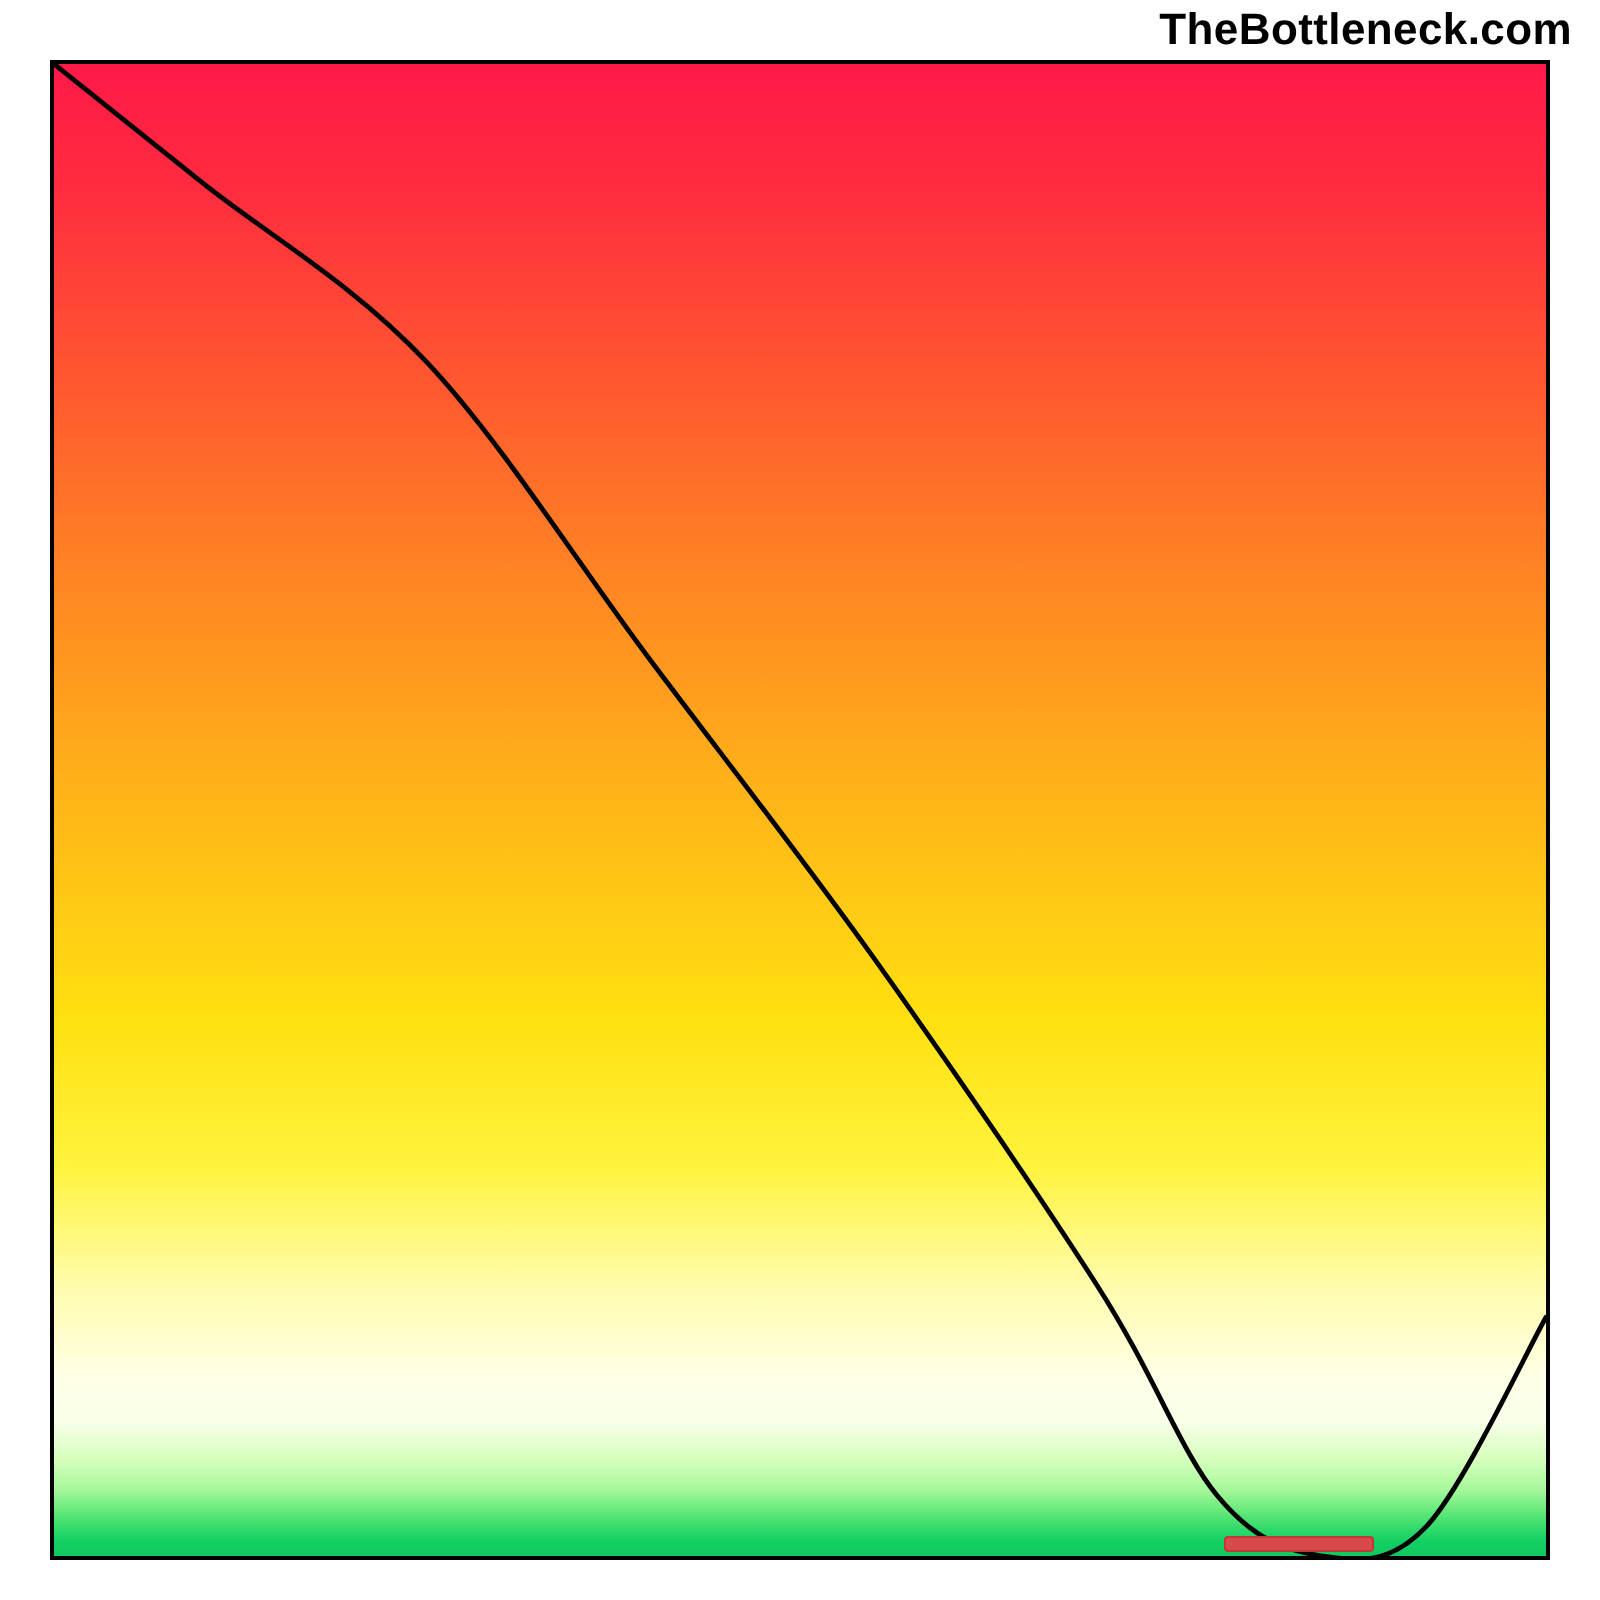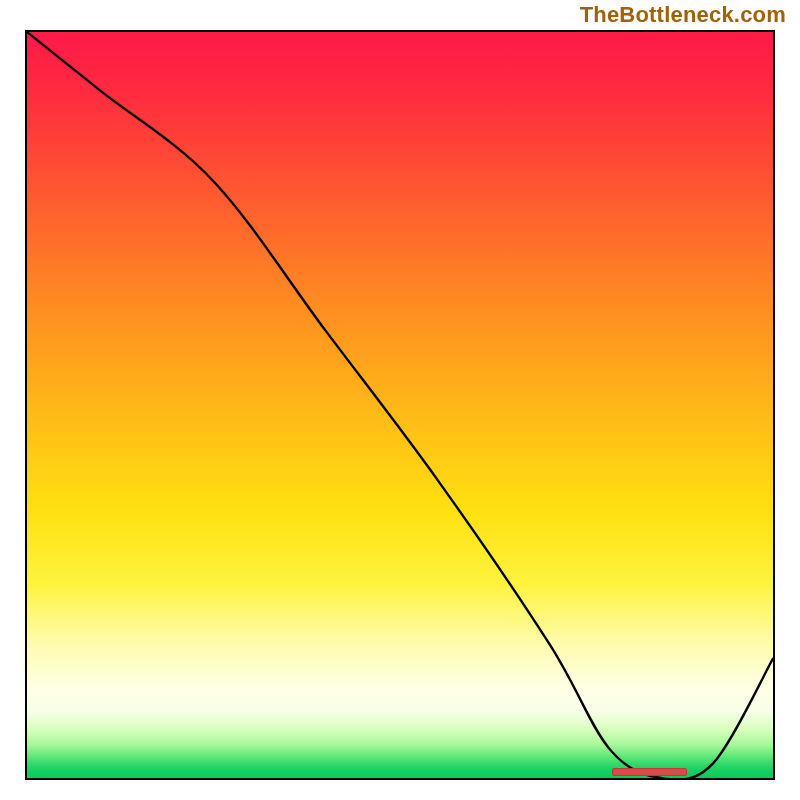--- a/index.html
+++ b/index.html
@@ -15,21 +15,21 @@
     position: relative;
     width: 800px;
     height: 800px;
   }
   .watermark {
     position: absolute;
     top: 2px;
     right: 14px;
     font-size: 22px;
     font-weight: 700;
-    color: #a16207;
+    color: #000000;
     letter-spacing: 0.2px;
   }
   .plot-area {
     position: absolute;
     left: 25px;
     top: 30px;
     width: 750px;
     height: 750px;
     box-sizing: border-box;
     border: 2px solid #000000;

